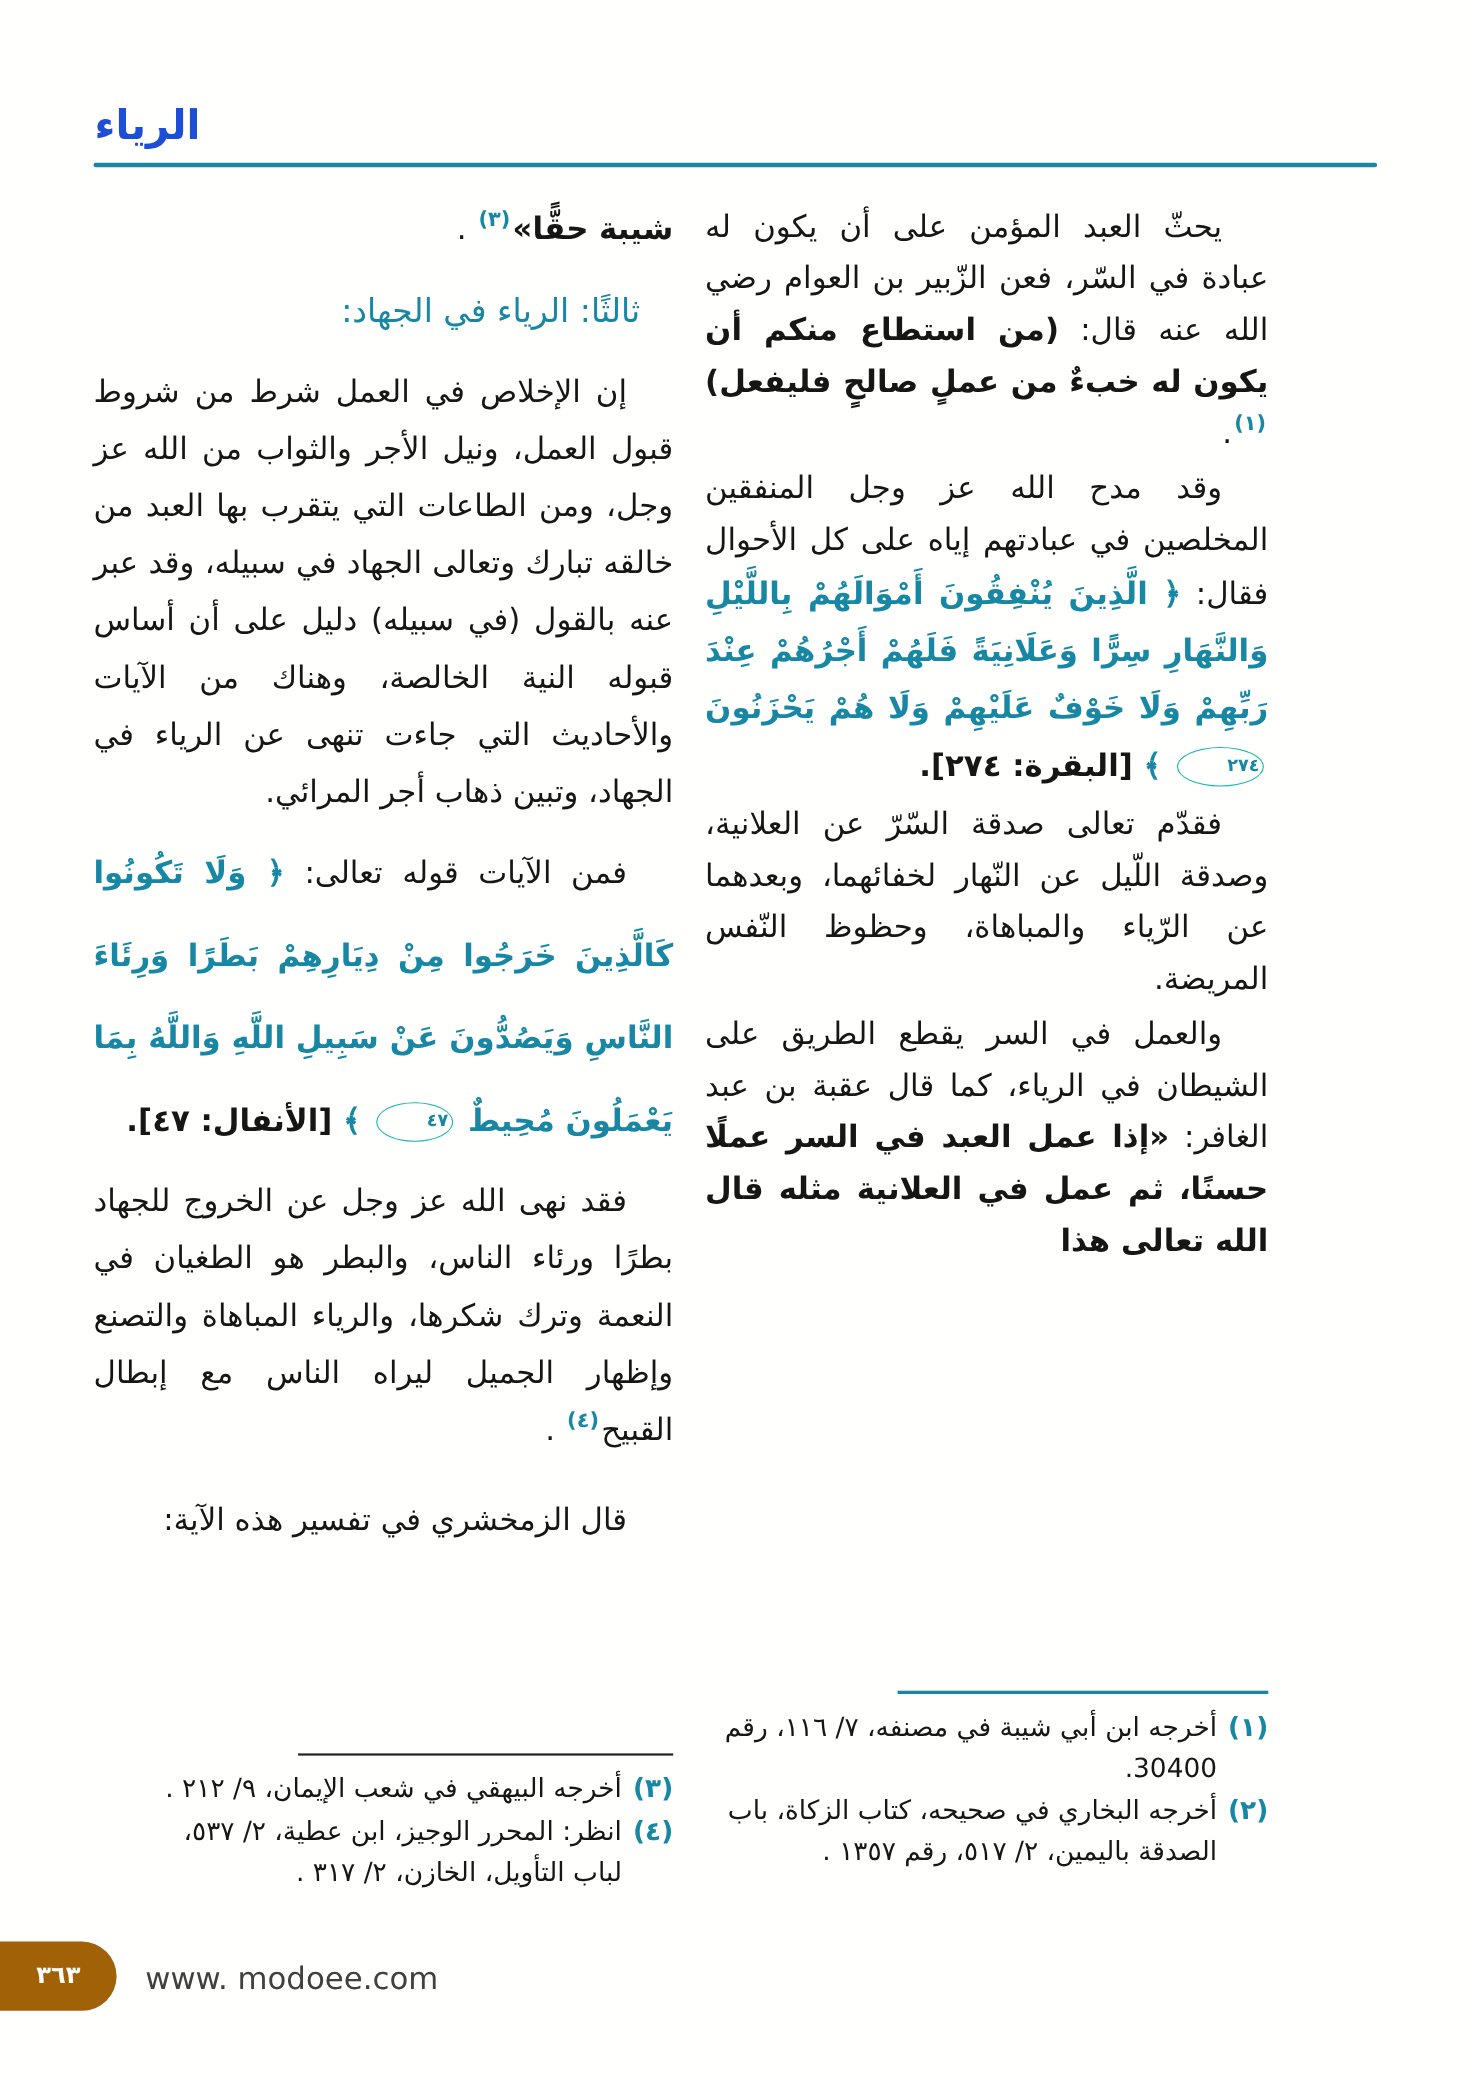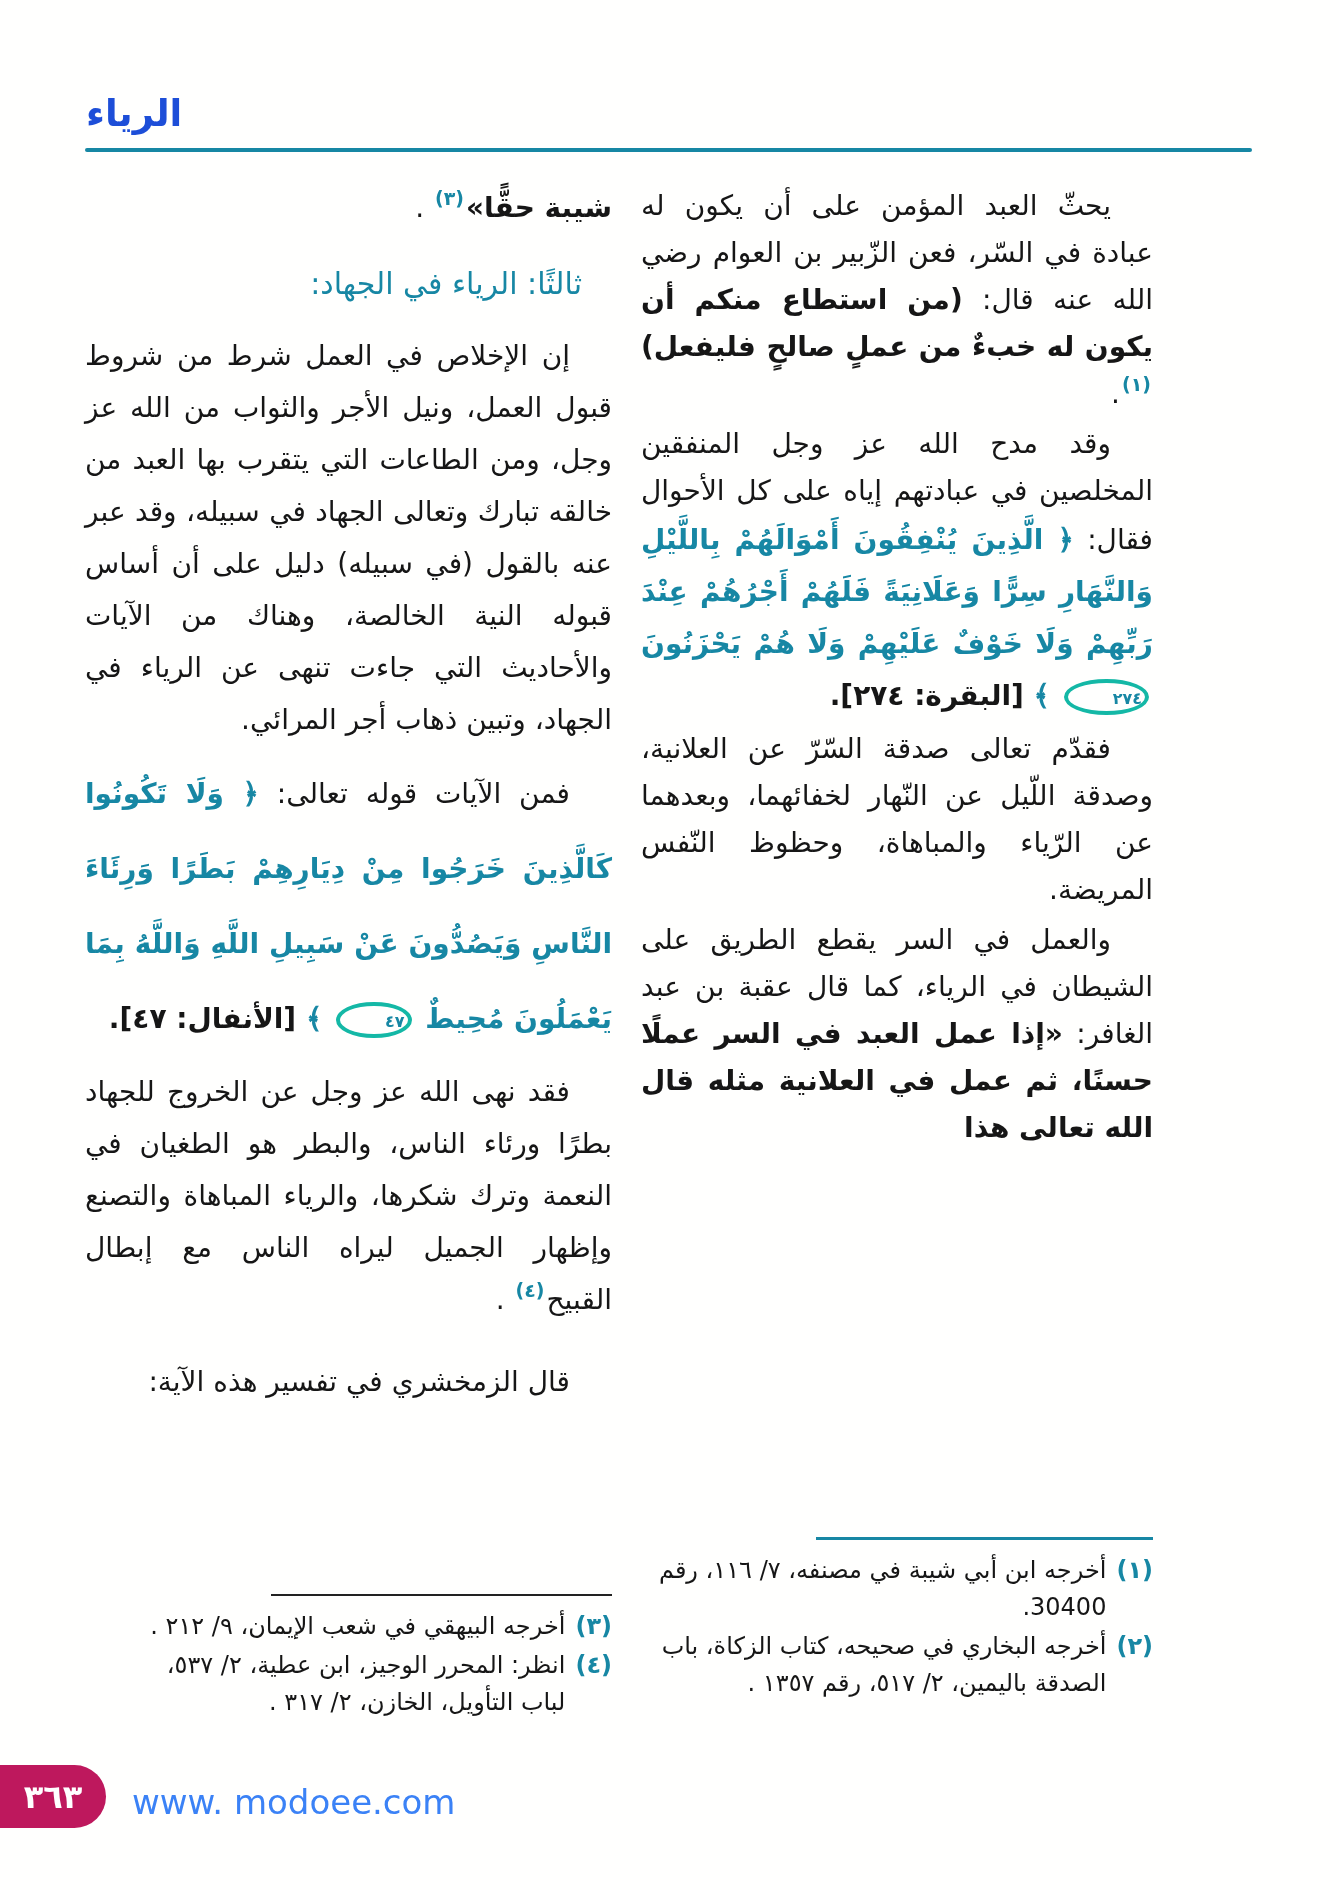--- a/index.html
+++ b/index.html
@@ -49,21 +49,21 @@
     color:#1787a4; font-weight:700;
     font-size:19px;
     position:relative; top:-12px;
     line-height:0;
     padding:0 2px;
   }
 
   .ayah-circle {
     display:inline-block; direction:ltr;
     min-width:36px; height:36px;
-    border:4px solid #14b8a6; border-radius:50%;
+    border:1px solid #14b8a6; border-radius:50%;
     color:#1787a4; font-size:16px; line-height:32px;
     text-align:center; vertical-align:middle;
     padding:0 3px; margin:0 4px;
     font-weight:700;
   }
 
   .heading {
     color:#1787a4; font-weight:400; font-size:30px;
     margin:24px 0 20px; text-indent:30px;
     line-height:52px;
@@ -77,28 +77,28 @@
   .fn-rule-dark { background:#222222; height:2px; width:341px; }
   .fn-item { display:flex; gap:10px; align-items:flex-start; margin-bottom:2px; }
   .fn-left .fn-item { width:462px; }
   .fn-num { color:#1787a4; font-weight:700; white-space:nowrap; }
   .fn-text { flex:1; text-align:right; }
 
   
   .page-tab {
     position:absolute; left:0; top:1765px;
     width:106px; height:63px;
-    background:#be185d;
+    background:#a16207;
     border-radius:0 32px 32px 0;
     display:flex; align-items:center; justify-content:center;
-    color:#ffffff; font-size:32px; font-weight:700;
+    color:#ffffff; font-size:22px; font-weight:700;
   }
   .website {
     position:absolute; left:132px; top:1782px;
-    color:#3b82f6; font-size:34px; direction:ltr;
+    color:#404040; font-size:28px; direction:ltr;
   }
 </style>
 </head>
 <body>
 
 <div class="page">
 
   <div class="running-head">الرياء</div>
   <div class="head-rule"></div>
 

